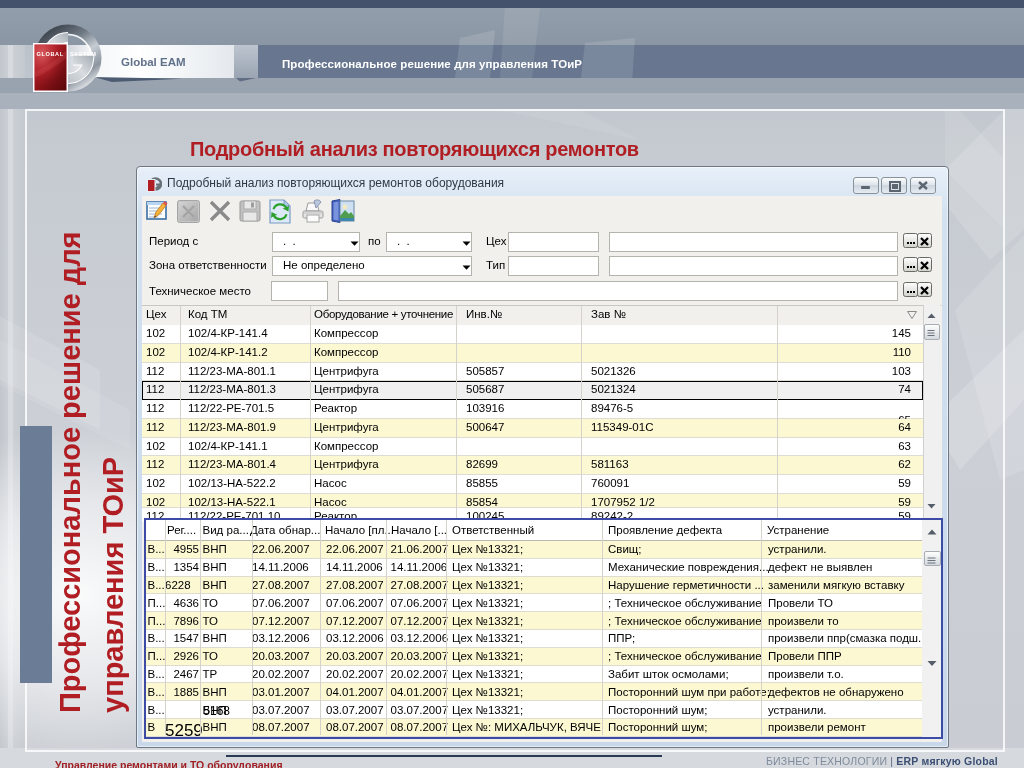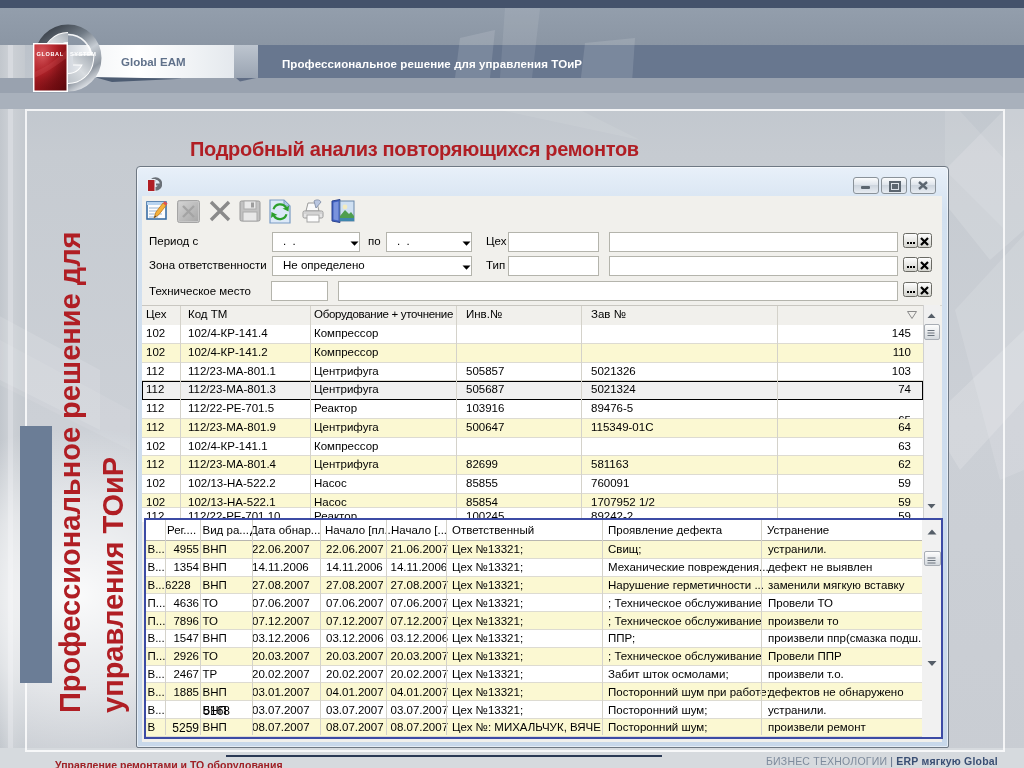--- a/index.html
+++ b/index.html
@@ -108,20 +108,21 @@
 
 <div class="abs" id="win" style="left:136px;top:166px;width:811px;height:580px;">
  
  <div class="abs" style="left:0;top:0;width:811px;height:580px;border:1px solid #6e7883;border-radius:4px 4px 2px 2px;background:linear-gradient(180deg,#e8f0f9 0%,#d3e1f0 8%,#c8d8ea 100%);box-shadow:0 0 0 1px rgba(255,255,255,0.5) inset;"></div>
  
  <svg class="abs" style="left:11px;top:11px;" width="15" height="15" viewBox="0 0 15 15">
   <circle cx="8.5" cy="7" r="5.5" fill="none" stroke="#6a7077" stroke-width="2.6"></circle>
   <path d="M8.5 4 a3.5 3.5 0 1 0 3.5 3.5 l-3 0" fill="none" stroke="#6a7077" stroke-width="2.2"></path>
   <rect x="0.5" y="2.5" width="7.5" height="12" fill="#b01e24" stroke="#e8eef5" stroke-width="1"></rect>
  </svg>
+ <div class="abs" style="left:31px;top:10px;font-size:12px;color:#2f3845;">Подробный анализ повторяющихся ремонтов оборудования</div>
  
  <div class="abs" style="left:717px;top:11px;width:24px;height:15px;background:linear-gradient(180deg,#fbfcfd,#dfe5ec 45%,#cdd5de 50%,#e7ecf2);border:1px solid #8a9299;border-radius:3px;">
       <div style="position:absolute;left:7px;top:8px;width:9px;height:3px;background:#5c6670;border-radius:1px;"></div>
     </div>
  <div class="abs" style="left:745px;top:11px;width:24px;height:15px;background:linear-gradient(180deg,#fbfcfd,#dfe5ec 45%,#cdd5de 50%,#e7ecf2);border:1px solid #8a9299;border-radius:3px;">
       <div style="position:absolute;left:7px;top:3px;width:8px;height:7px;border:2px solid #5c6670;">
         <div style="position:absolute;left:1px;top:1px;width:6px;height:5px;background:#5c6670;"></div>
       </div>
     </div>
  <div class="abs" style="left:774px;top:11px;width:24px;height:15px;background:linear-gradient(180deg,#fbfcfd,#dfe5ec 45%,#cdd5de 50%,#e7ecf2);border:1px solid #8a9299;border-radius:3px;"><svg width="24" height="15">
@@ -436,21 +437,21 @@
 <div style="position:absolute;font-size:12px;color:#000;left:36px;top:537.6px;width:58px;text-align:right;">5168</div>
 <div style="position:absolute;font-size:11.5px;color:#000;left:66.5px;top:537.6px;white-space:nowrap;">ВНП</div>
 <div style="position:absolute;font-size:11.5px;color:#000;left:116px;top:537.6px;white-space:nowrap;">03.07.2007</div>
 <div style="position:absolute;font-size:11.5px;color:#000;left:190px;top:537.6px;white-space:nowrap;">03.07.2007</div>
 <div style="position:absolute;font-size:11.5px;color:#000;left:254.5px;top:537.6px;white-space:nowrap;">03.07.2007</div>
 <div style="position:absolute;font-size:11.5px;color:#000;left:316px;top:537.6px;white-space:nowrap;">Цех №13321;</div>
 <div style="position:absolute;font-size:11.5px;color:#000;left:472px;top:537.6px;white-space:nowrap;">Посторонний шум;</div>
 <div style="position:absolute;font-size:11.5px;color:#000;left:632px;top:537.6px;white-space:nowrap;">устранили.</div>
 <div class="abs" style="left:9.5px;top:553.0px;width:776.5px;height:17.80px;background:#fbf8d2;border-bottom:1px solid #dddbd2;box-sizing:border-box;"></div>
 <div style="position:absolute;font-size:11.5px;color:#000;left:11.5px;top:555.4px;">В</div>
-<div style="position:absolute;font-size:12px;color:#000;left:29px;top:555.4px;width:34px;text-align:right;">5259</div>
+<div style="position:absolute;font-size:17px;color:#000;left:29px;top:555.4px;width:34px;text-align:right;">5259</div>
 <div style="position:absolute;font-size:11.5px;color:#000;left:66.5px;top:555.4px;white-space:nowrap;">ВНП</div>
 <div style="position:absolute;font-size:11.5px;color:#000;left:116px;top:555.4px;white-space:nowrap;">08.07.2007</div>
 <div style="position:absolute;font-size:11.5px;color:#000;left:190px;top:555.4px;white-space:nowrap;">08.07.2007</div>
 <div style="position:absolute;font-size:11.5px;color:#000;left:254.5px;top:555.4px;white-space:nowrap;">08.07.2007</div>
 <div style="position:absolute;font-size:11.5px;color:#000;left:316px;top:555.4px;white-space:nowrap;">Цех №: МИХАЛЬЧУК, ВЯЧЕ</div>
 <div style="position:absolute;font-size:11.5px;color:#000;left:472px;top:555.4px;white-space:nowrap;">Посторонний шум;</div>
 <div style="position:absolute;font-size:11.5px;color:#000;left:632px;top:555.4px;white-space:nowrap;">произвели ремонт</div>
 <div class="abs" style="left:29px;top:354px;width:1px;height:215px;background:#d4d2ca;"></div>
 <div class="abs" style="left:64px;top:354px;width:1px;height:215px;background:#d4d2ca;"></div>
 <div class="abs" style="left:116px;top:354px;width:1px;height:215px;background:#d4d2ca;"></div>

